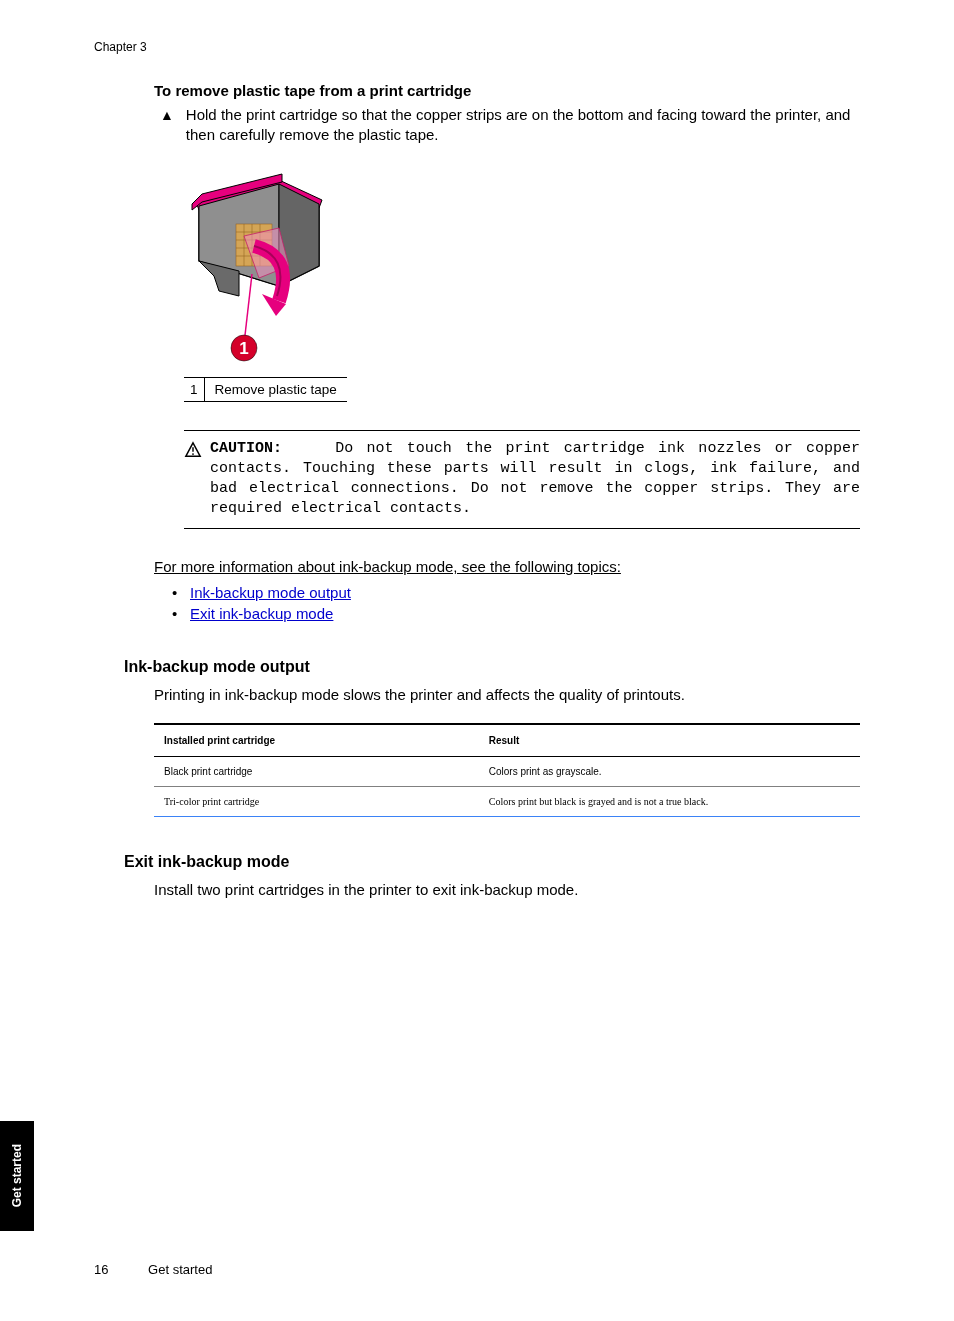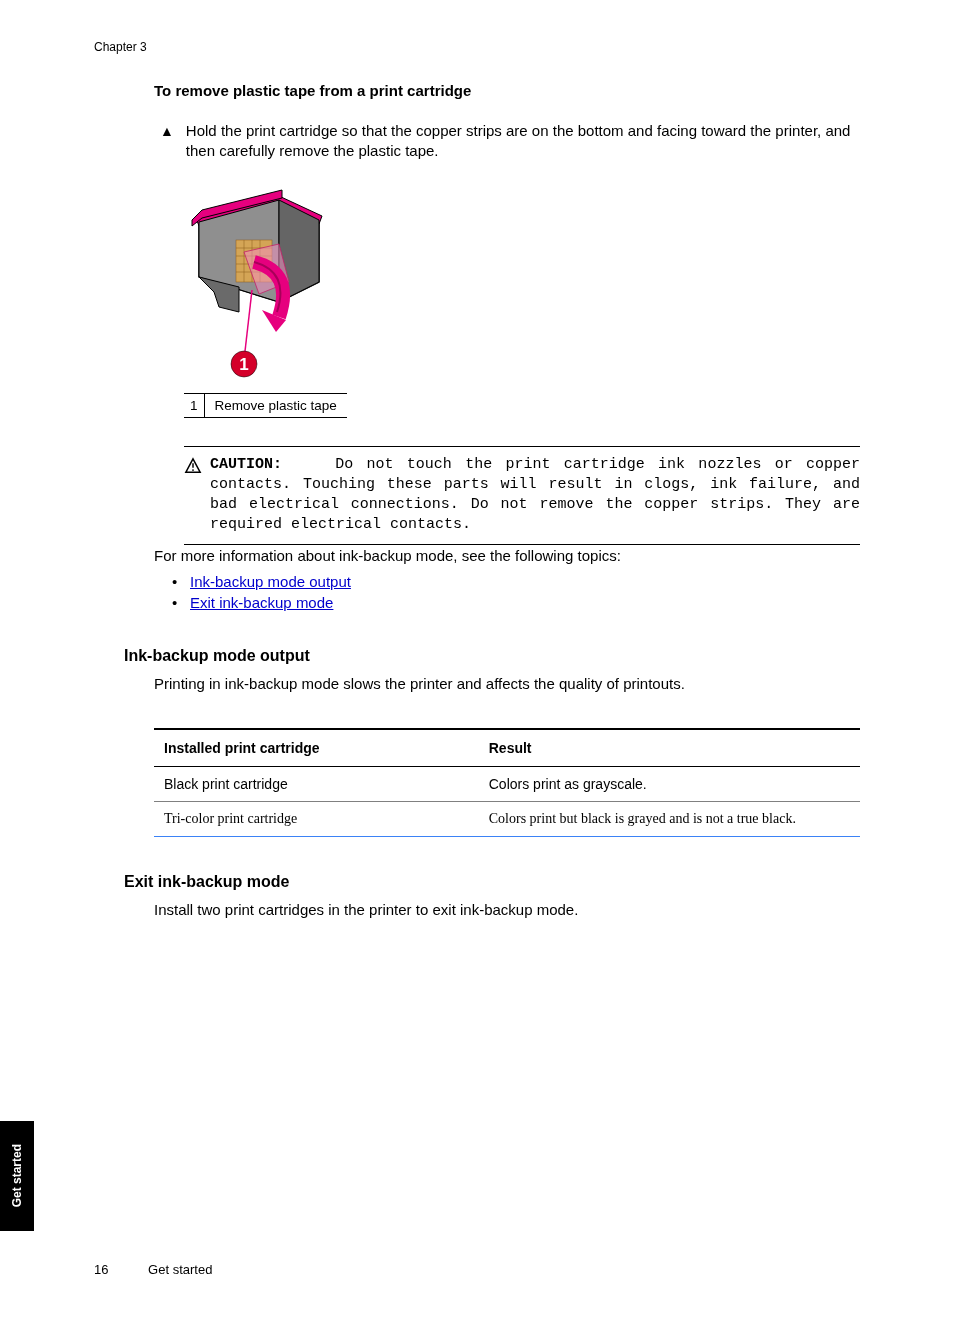--- a/index.html
+++ b/index.html
@@ -21,21 +21,21 @@
     .chapter-label {
       font-size: 12px;
       margin-bottom: 28px;
     }
     .content-block {
       margin-left: 60px;
     }
     .section-title-bold {
       font-weight: bold;
       font-size: 15px;
-      margin-bottom: 22px;
+      margin-bottom: 6px;
     }
     .step-row {
       display: flex;
       align-items: flex-start;
       margin-bottom: 6px;
     }
     .step-marker {
       margin-left: 6px;
       margin-right: 12px;
       font-size: 14px;
@@ -83,22 +83,23 @@
     }
     .caution-text {
       line-height: 1.35;
       text-align: justify;
       font-family: Liberation Mono, monospace;
     }
     .caution-label {
       font-weight: bold;
     }
     .followup-text {
-      margin-top: 0;
+      margin-top: 27px;
       line-height: 1.5;
+      text-decoration: underline;
     }
     .link-list {
       list-style: none;
       margin-top: 6px;
       margin-left: 18px;
     }
     .link-list li {
       position: relative;
       padding-left: 18px;
       margin-bottom: 4px;
@@ -120,22 +121,22 @@
       margin-top: 36px;
       margin-bottom: 8px;
       margin-left: -30px;
     }
     .body-text {
       line-height: 1.4;
     }
     .result-table {
       width: 100%;
       border-collapse: collapse;
-      margin-top: 34px;
-      font-size: 14px;
+      margin-top: 18px;
+      font-size: 10px;
     }
     .result-table thead tr {
       border-top: 2px solid #000;
       border-bottom: 1px solid #000;
     }
     .result-table th {
       text-align: left;
       font-weight: bold;
       padding: 10px 10px;
     }

